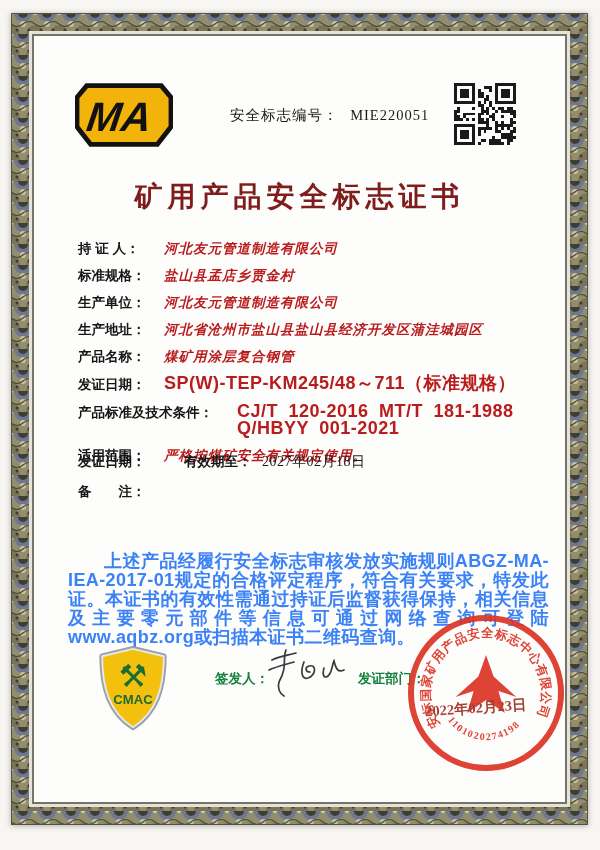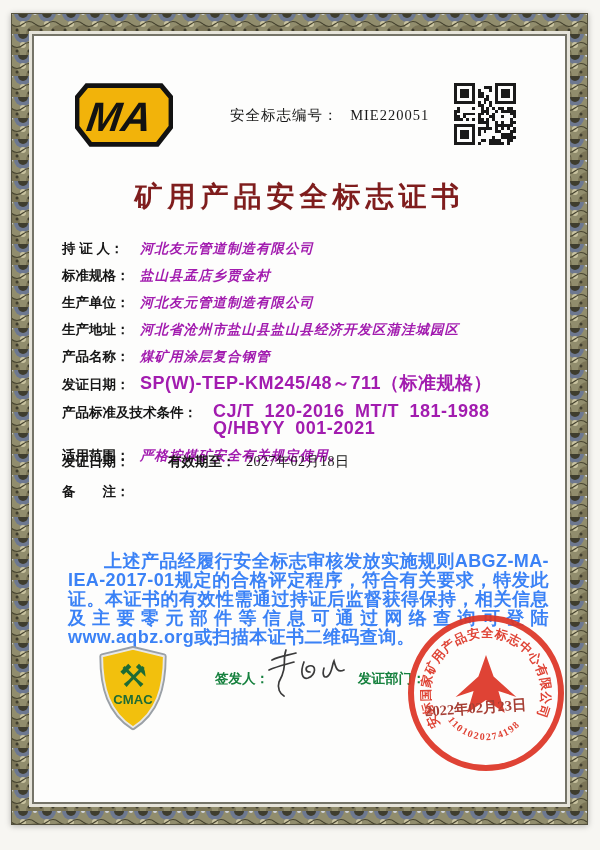--- a/index.html
+++ b/index.html
@@ -24,25 +24,25 @@
   .mark-no .num{margin-left:8px;letter-spacing:1px;}
   .qr{position:absolute;left:420px;top:46px;width:62px;height:64px;}
   .cert-title{
     position:absolute;left:0;right:0;top:142px;text-align:center;
     font-size:28px;font-weight:700;letter-spacing:5px;color:#7f1d1d;
   }
   .fields{position:absolute;left:28px;right:18px;top:204px;}
   .frow{display:flex;align-items:baseline;margin-bottom:10px;line-height:17px;}
   .flabel{
     font-family:"Liberation Sans","DejaVu Sans",sans-serif;
-    font-weight:700;font-size:13.5px;flex:0 0 78px;white-space:nowrap;color:#161616;
+    font-weight:700;font-size:13.5px;flex:0 0 78px;white-space:nowrap;color:#161616;margin-left:16px;
   }
   .frow.wide .flabel{flex:0 0 auto;margin-right:16px;}
   .fvalue{
-    font-style:italic;font-weight:700;font-size:13.5px;letter-spacing:1px;color:#a21caf;
+    font-style:italic;font-weight:700;font-size:13.5px;letter-spacing:1px;color:#b91c1c;margin-left:8px;
   }
   .fvalue.tech{font-style:normal;font-family:"Liberation Sans","DejaVu Sans",sans-serif;
     font-weight:700;font-size:18px;letter-spacing:.5px;}
   .fvalue.spaced{word-spacing:5px;}
   .daterow{position:absolute;left:28px;right:18px;top:417px;display:flex;align-items:baseline;}
   .daterow .flabel{flex:0 0 78px;}
   .daterow .dval{font-size:14px;letter-spacing:.5px;flex:0 0 160px;}
   .daterow .flabel.second{flex:0 0 78px;margin-left:28px;}
   .remarkrow{position:absolute;left:28px;top:446px;}
   .statement{

